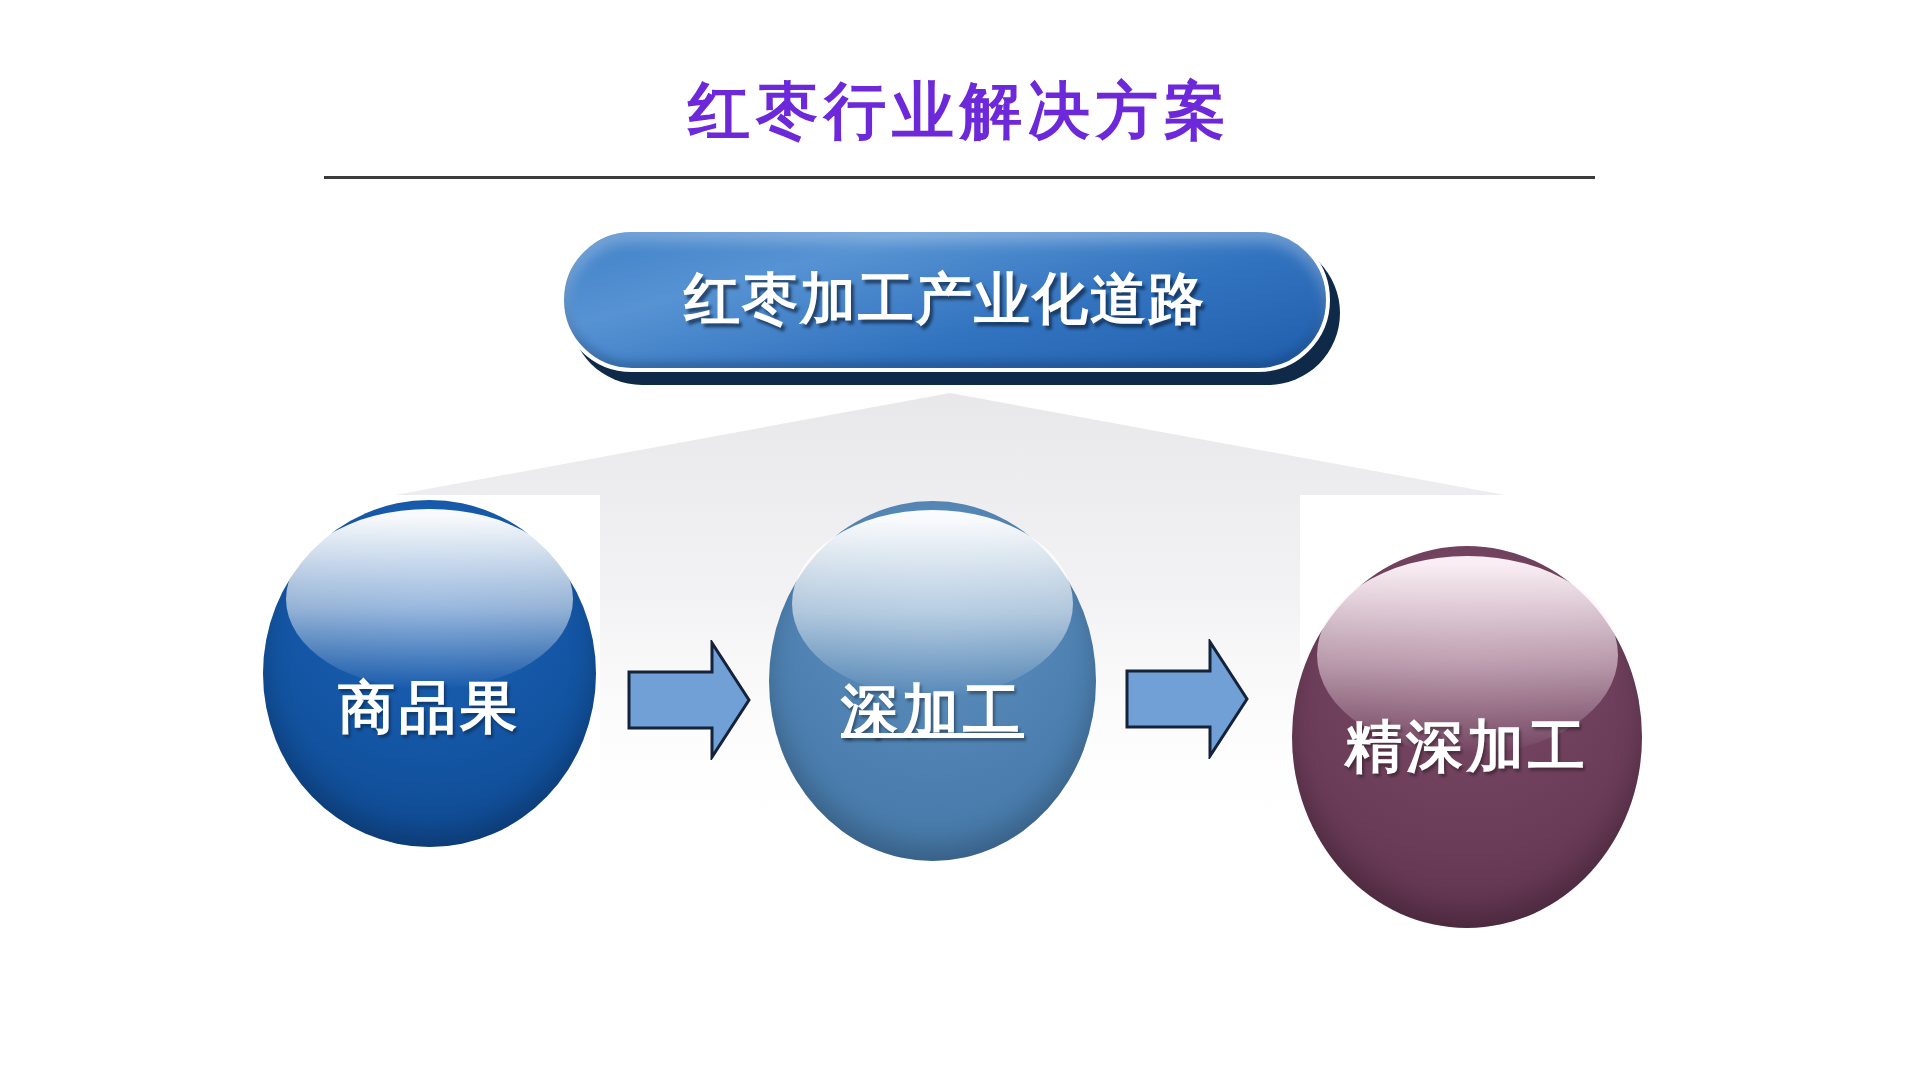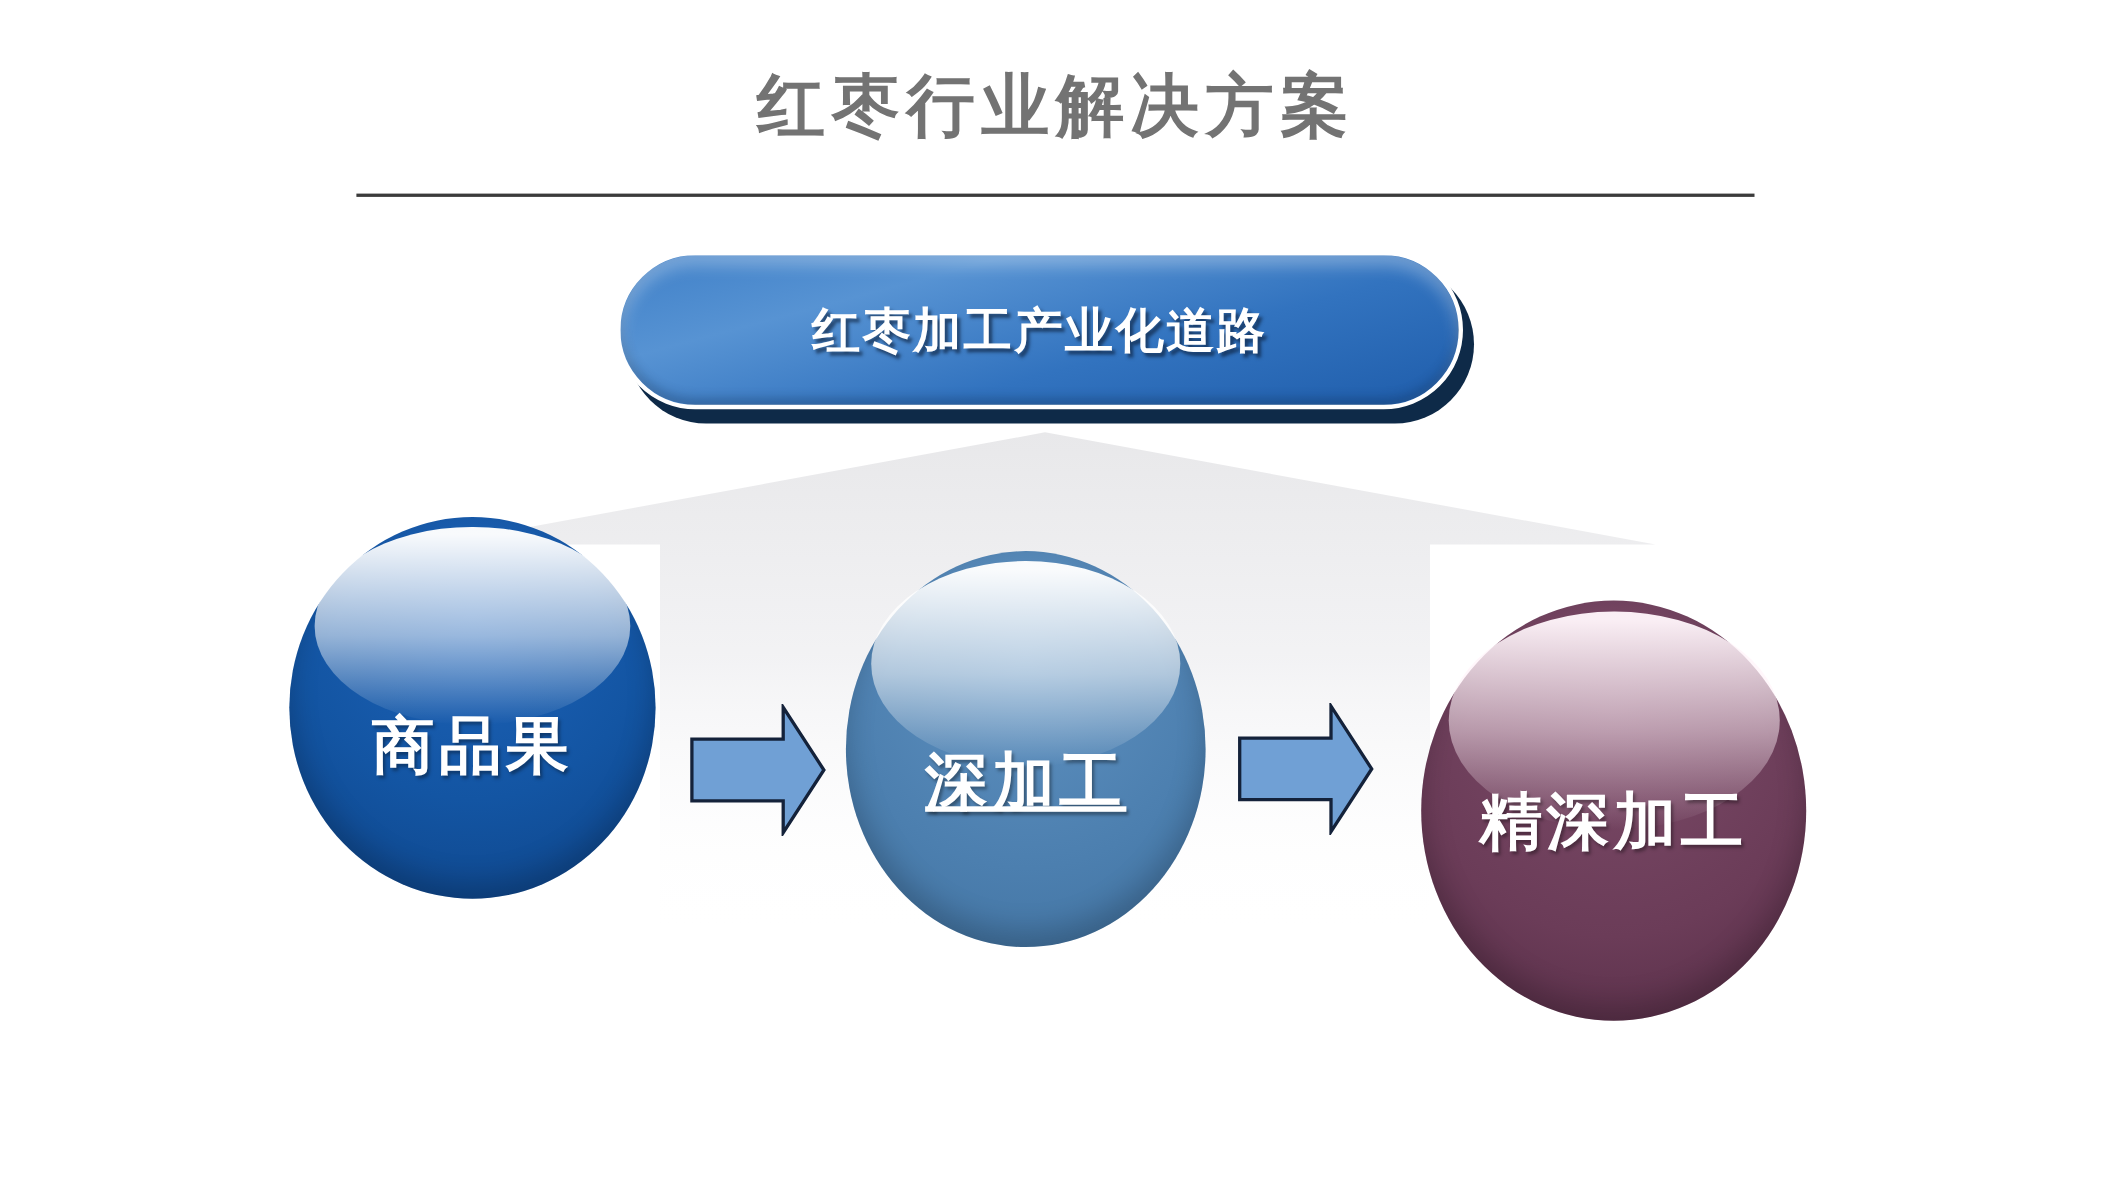--- a/index.html
+++ b/index.html
@@ -4,44 +4,44 @@
 <title>红枣行业解决方案</title>
 <style>
   html,body{margin:0;padding:0;background:#ffffff;}
   #canvas{
     position:relative;width:1920px;height:1080px;margin:0 auto;
     background:#ffffff;overflow:hidden;
     font-family:"Liberation Sans","DejaVu Sans",sans-serif;
   }
   
   .page-title{
-    position:absolute;left:0;right:0;top:60px;
+    position:absolute;left:0;right:0;top:74px;
     text-align:center;font-size:62px;font-weight:600;
-    color:#737373;letter-spacing:6px;line-height:1.2;
+    color:#6d28d9;letter-spacing:6px;line-height:1.2;
   }
   .title-divider{
     position:absolute;left:324px;top:176px;width:1271px;height:3px;
     background:#3b3b3b;
   }
   
   .banner-shadow{
     position:absolute;left:570px;top:241px;width:770px;height:144px;
     border-radius:80px;background:#0e2a48;
   }
   .banner-body{
     position:absolute;left:560px;top:228px;width:770px;height:144px;
     border-radius:80px;box-sizing:border-box;
     border:4px solid #ffffff;
     background:linear-gradient(165deg,#3f80c8 0%,#5793d3 28%,#3273bf 62%,#1f5dab 100%);
     box-shadow:inset 0 10px 14px rgba(255,255,255,0.28), inset 0 -6px 10px rgba(10,35,70,0.30);
     display:flex;align-items:center;justify-content:center;
   }
   .banner-label{
     font-family:"DejaVu Serif","Liberation Serif",serif;
-    font-size:44px;font-weight:bold;color:#ffffff;letter-spacing:2px;
+    font-size:56px;font-weight:bold;color:#ffffff;letter-spacing:2px;
     text-shadow:3px 4px 3px rgba(8,24,46,0.6);
     white-space:nowrap;
   }
   
   .funnel{position:absolute;left:350px;top:388px;width:1210px;height:470px;}
   
   .sphere{
     position:absolute;border-radius:50%;
     display:flex;flex-direction:column;align-items:center;justify-content:center;
     box-shadow:inset 0 -14px 26px rgba(0,0,0,0.20);
@@ -51,21 +51,21 @@
     border-radius:50%;
     background:linear-gradient(180deg,rgba(255,255,255,0.97) 4%,rgba(255,255,255,0.55) 55%,rgba(255,255,255,0) 100%);
   }
   .sphere .sphere-label{
     position:relative;z-index:2;
     font-family:"DejaVu Serif","Liberation Serif",serif;
     font-size:57px;font-weight:bold;color:#ffffff;letter-spacing:4px;
     text-shadow:2px 3px 3px rgba(0,0,0,0.35);white-space:nowrap;
   }
   #sphere-1{
-    left:263px;top:470px;width:333px;height:347px;
+    left:263px;top:500px;width:333px;height:347px;
     background:radial-gradient(120% 120% at 50% 26%,#1e63b8 0%,#1355a3 40%,#0e4488 72%,#0a336b 100%);
     text-align:right;
   }
   #sphere-1 .sphere-label{padding-top:70px;}
   #sphere-2{
     left:769px;top:501px;width:327px;height:360px;
     background:radial-gradient(120% 120% at 50% 26%,#5f91c0 0%,#4c7faf 45%,#40719f 75%,#335f8c 100%);
   }
   #sphere-2 .sphere-label{padding-top:60px;text-decoration:underline;}
   #sphere-3{

